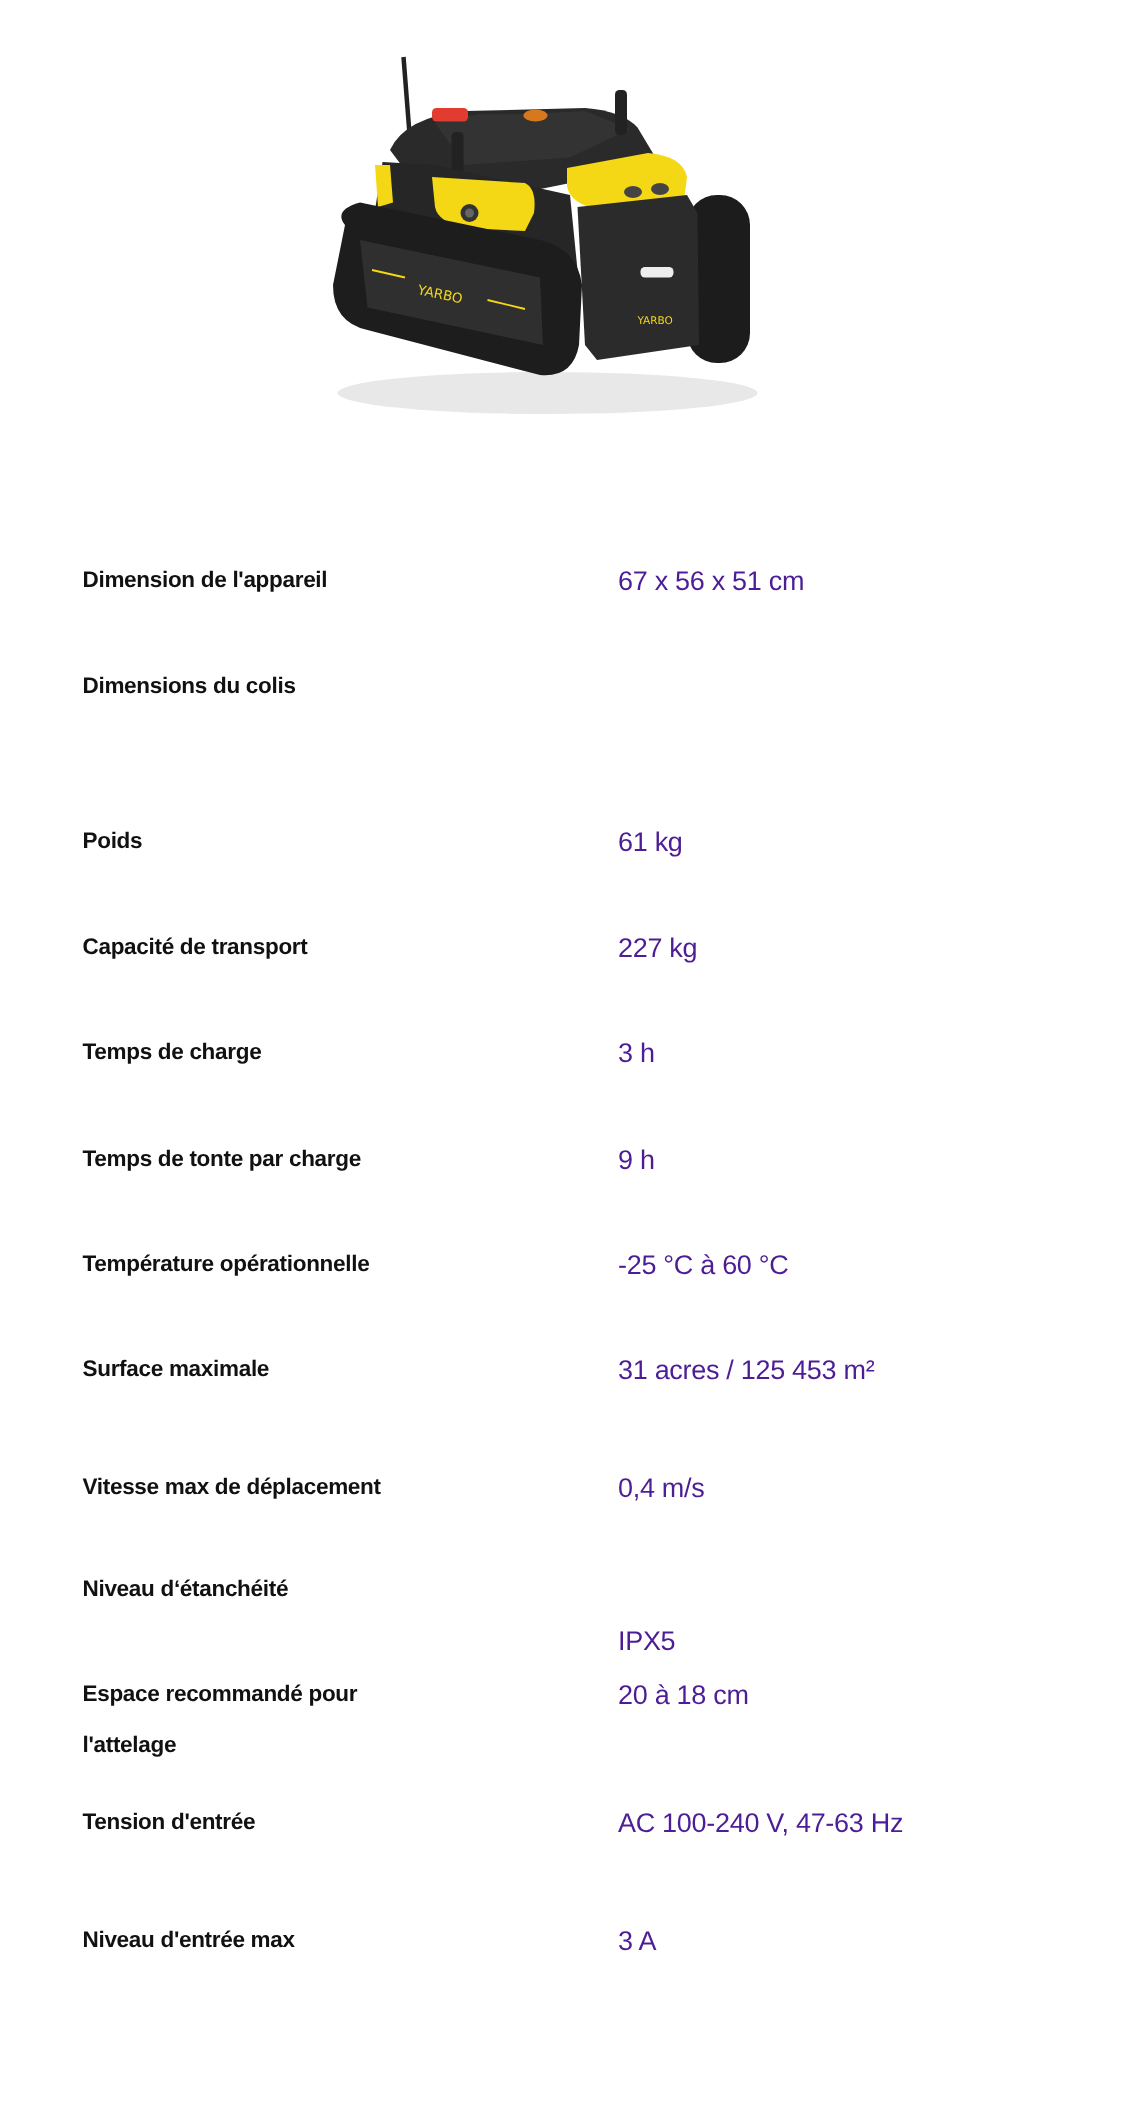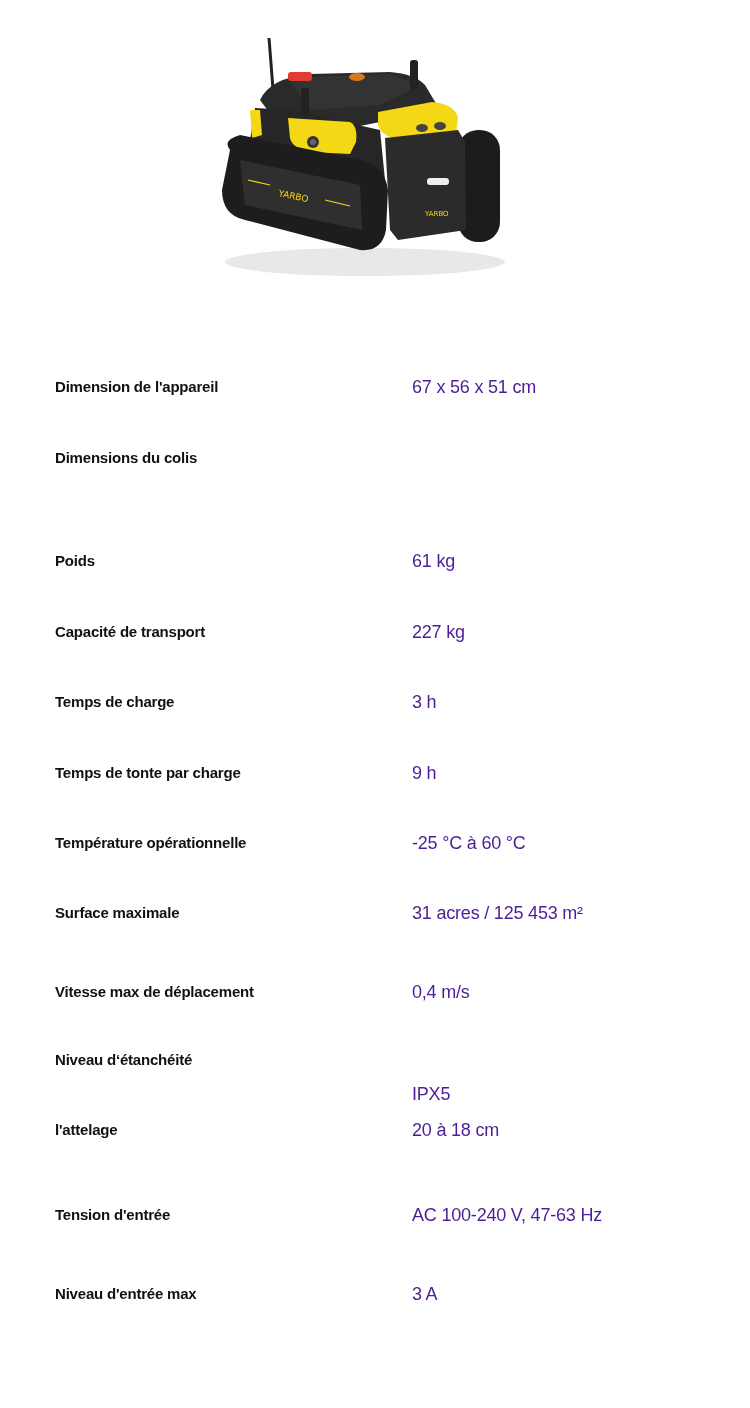--- a/index.html
+++ b/index.html
@@ -139,20 +139,21 @@
     <div class="spec-row" style="top: 1043px;">
       <div class="spec-label">
         <div>Niveau d‘étanchéité</div>
       </div>
       <div class="spec-value" style="top: 2px; margin-top: 32px;">
         <div>IPX5</div>
       </div>
     </div>
     <div class="spec-row" style="top: 1113px;">
       <div class="spec-label">
+        <div>Espace recommandé pour</div>
         <div>l'attelage</div>
       </div>
       <div class="spec-value">
         <div>20 à 18 cm</div>
       </div>
     </div>
     <div class="spec-row" style="top: 1198px;">
       <div class="spec-label">
         <div>Tension d'entrée</div>
       </div>

